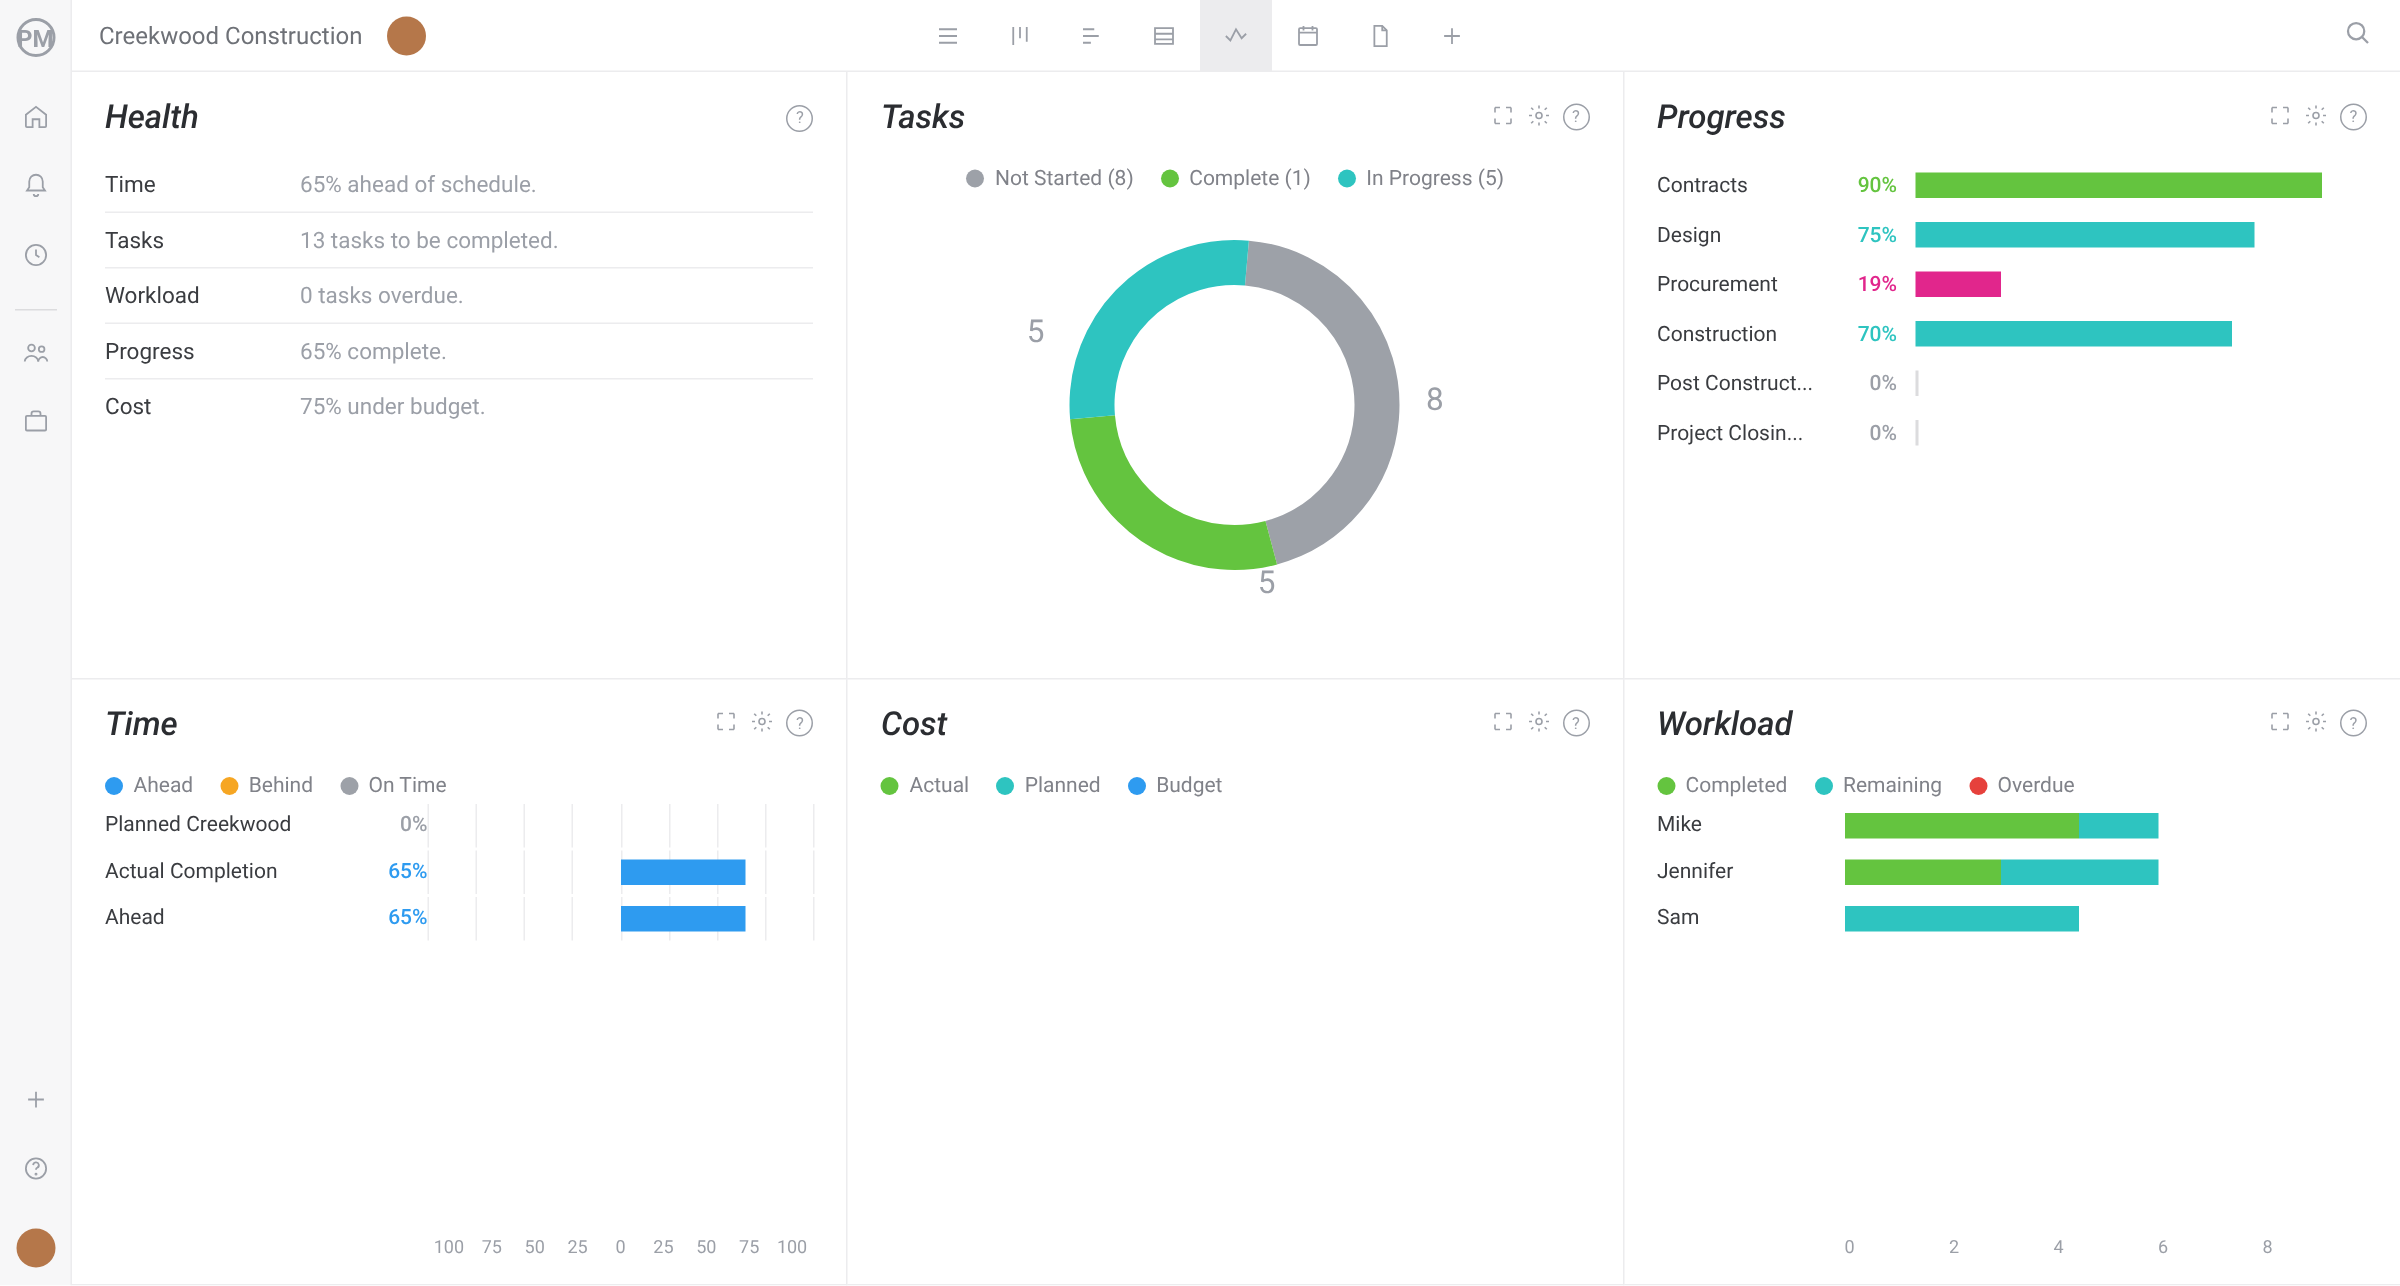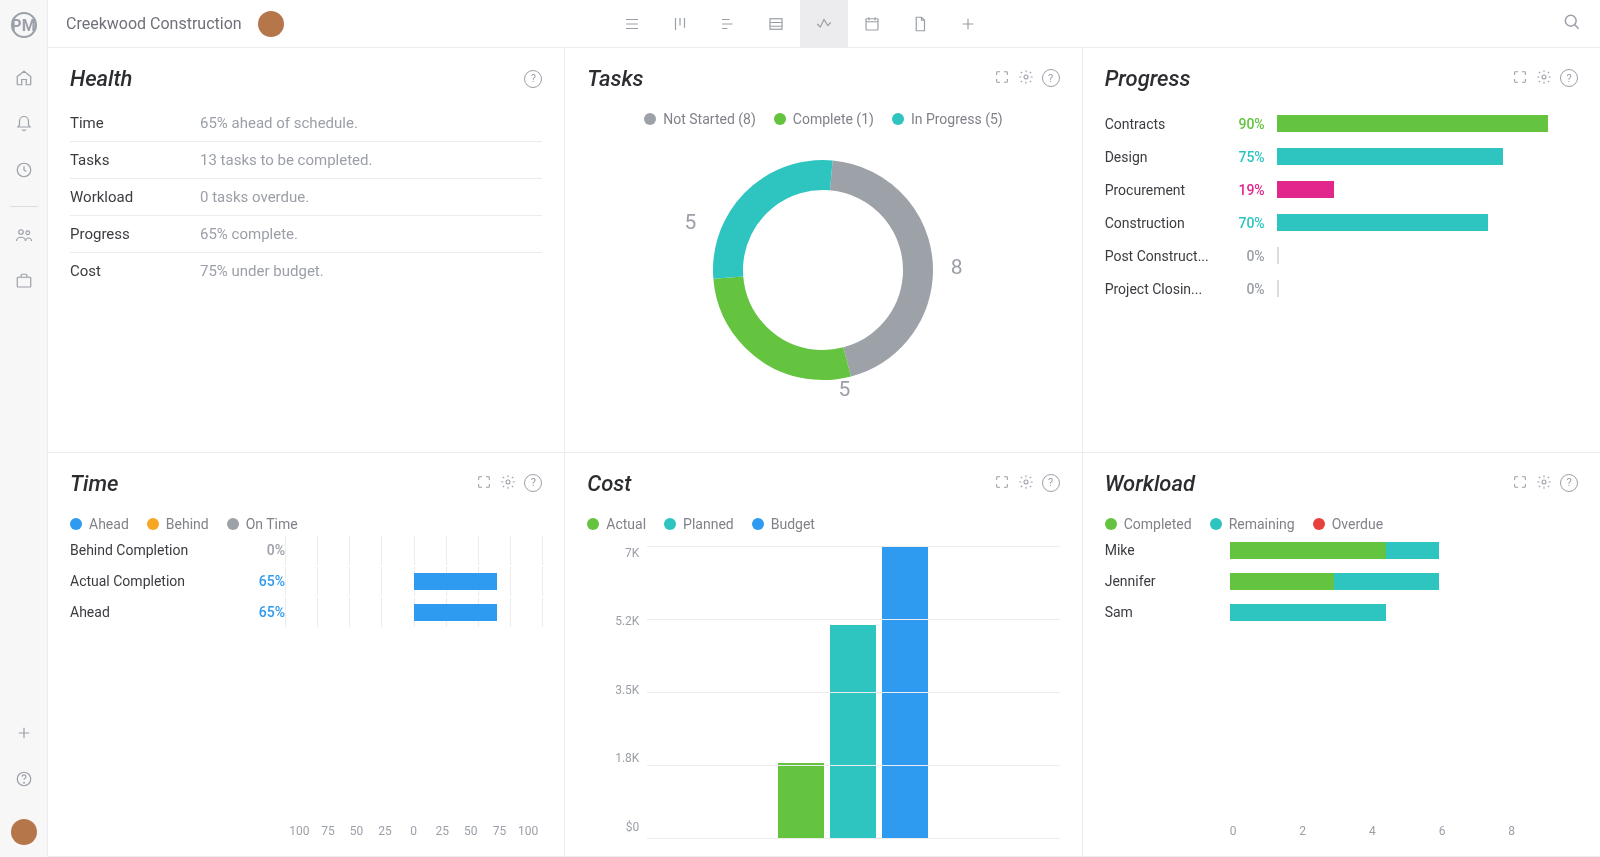--- a/index.html
+++ b/index.html
@@ -393,21 +393,21 @@
               <span class="dot" style="background:#f6a623"></span>
               <span>Behind</span>
             </div>
             <div class="leg-item">
               <span class="dot" style="background:#9da1a8"></span>
               <span>On Time</span>
             </div>
           </div>
         <div id="time-rows">
             <div class="trow">
-              <div class="tlabel">Behind Completion</div>
+              <div class="tlabel">Planned Creekwood</div>
               <div class="tpct" style="color:#9b9fa7">0%</div>
               <div class="hbar-area">
                 <div class="hbar-grid">
                   <div class="gl" style="left:0%"></div>
                   <div class="gl" style="left:12.5%"></div>
                   <div class="gl" style="left:25%"></div>
                   <div class="gl" style="left:37.5%"></div>
                   <div class="gl" style="left:50%"></div>
                   <div class="gl" style="left:62.5%"></div>
                   <div class="gl" style="left:75%"></div>
@@ -487,41 +487,20 @@
             </div>
             <div class="leg-item">
               <span class="dot" style="background:#2ec4c0"></span>
               <span>Planned</span>
             </div>
             <div class="leg-item">
               <span class="dot" style="background:#2e9bf0"></span>
               <span>Budget</span>
             </div>
           </div>
-        <div class="cost-chart">
-          <div class="yaxis" id="cost-yaxis">
-              <div class="ytick">7K</div>
-              <div class="ytick">5.2K</div>
-              <div class="ytick">3.5K</div>
-              <div class="ytick">1.8K</div>
-              <div class="ytick">$0</div>
-            </div>
-          <div class="bars-area" id="cost-bars-area">
-            <div class="bars" id="cost-bars">
-                <div class="bar" style="height:25.71428571428571%;background:#64c43f"></div>
-                <div class="bar" style="height:72.85714285714285%;background:#2ec4c0"></div>
-                <div class="bar" style="height:100%;background:#2e9bf0"></div>
-              </div>
-          <div class="hg" style="top: 0%;"></div>
-              <div class="hg" style="top: 25%;"></div>
-              <div class="hg" style="top: 50%;"></div>
-              <div class="hg" style="top: 75%;"></div>
-              <div class="hg" style="top: 100%;"></div>
-            </div>
-        </div>
       </div>
 
       <div class="card">
         <div class="card-head">
           <div class="card-title">Workload</div>
           <div class="card-icons">
             <span><svg viewBox="0 0 24 24">
                   <path d="M4 4h5M4 4v5M20 4h-5M20 4v5M4 20h5M4 20v-5M20 20h-5M20 20v-5"></path>
                 </svg></span>
             <span><svg viewBox="0 0 24 24">

